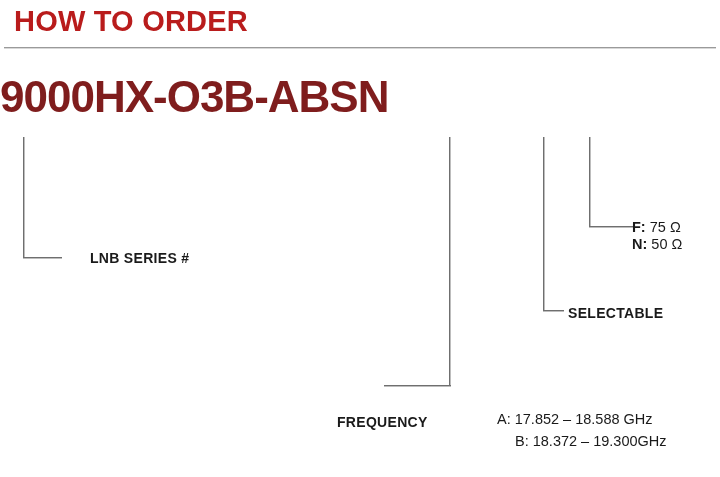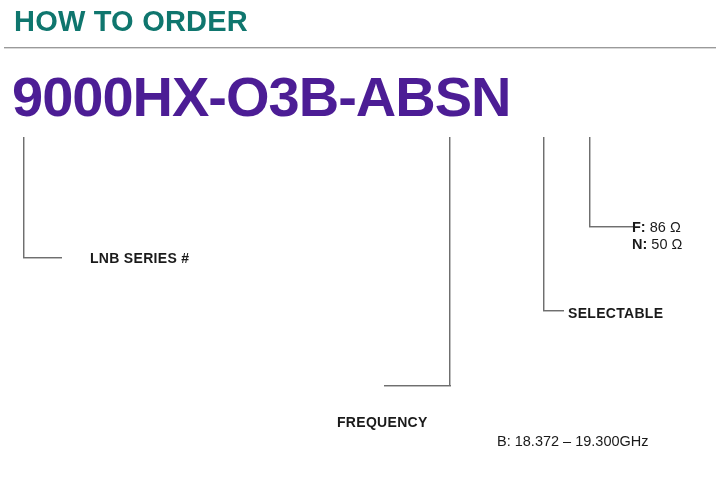--- a/index.html
+++ b/index.html
@@ -21,42 +21,42 @@
   }
 
   
   #page-title {
     position: absolute;
     left: 14px;
     top: 5px;
     font-size: 29px;
     font-weight: bold;
     letter-spacing: 0.2px;
-    color: #0f766e;
+    color: #b91c1c;
     font-family: "Liberation Sans", sans-serif;
     white-space: nowrap;
   }
   #title-rule {
     position: absolute;
     left: 4px;
     top: 47px;
     width: 712px;
     height: 2px;
     background: linear-gradient(to bottom, #9a9a9a 0, #9a9a9a 1px, #d8d8d8 1px, #d8d8d8 2px);
   }
 
   
   #part-number {
     position: absolute;
-    left: 12px;
+    left: 0;
     top: 66px;
-    font-size: 56px;
+    font-size: 44px;
     line-height: 62px;
     font-weight: bold;
-    color: #4c1d95;
+    color: #7f1d1d;
     letter-spacing: -1px;
     white-space: nowrap;
     font-family: "Liberation Sans", sans-serif;
   }
 
   
   .leader-v {
     position: absolute;
     width: 2px;
     background: linear-gradient(to right, #6f6f6f 0, #6f6f6f 1px, #bdbdbd 1px, #bdbdbd 2px);
@@ -103,21 +103,21 @@
   .value-line b { font-weight: bold; }
 
   #label-lnb-series { left: 74px; top: 250px; padding-left: 16px; }
   #label-selectable { left: 568px; top: 305px; }
   #label-frequency  { left: 337px; top: 414px; }
 
   #conn-f { left: 632px; top: 219px; }
   #conn-n { left: 632px; top: 236px; }
 
   #freq-a { left: 497px; top: 411px; }
-  #freq-b { left: 497px; top: 433px; }
+  #freq-b { left: 515px; top: 433px; }
 
   
   #logo-watermark {
     position: absolute;
     left: 8px;
     top: 400px;
     width: 135px;
     height: 72px;
     opacity: 1;
   }
@@ -146,23 +146,24 @@
   <div class="leader-h" id="leader-conn-h"></div>
 
   <div class="label-bold" id="label-lnb-series">LNB SERIES #</div>
 
   <div class="label-bold" id="label-selectable">SELECTABLE</div>
 
   <div class="label-bold" id="label-frequency">FREQUENCY</div>
 
   <div class="value-line" id="conn-f">
     <b>F:</b>
-    <span>86 Ω</span>
+    <span>75 Ω</span>
   </div>
   <div class="value-line" id="conn-n">
     <b>N:</b>
     <span>50 Ω</span>
   </div>
 
+  <div class="value-line" id="freq-a">A: 17.852 – 18.588 GHz</div>
   <div class="value-line" id="freq-b">B: 18.372 – 19.300GHz</div>
 
 
 </div>
 
 </body></html>

